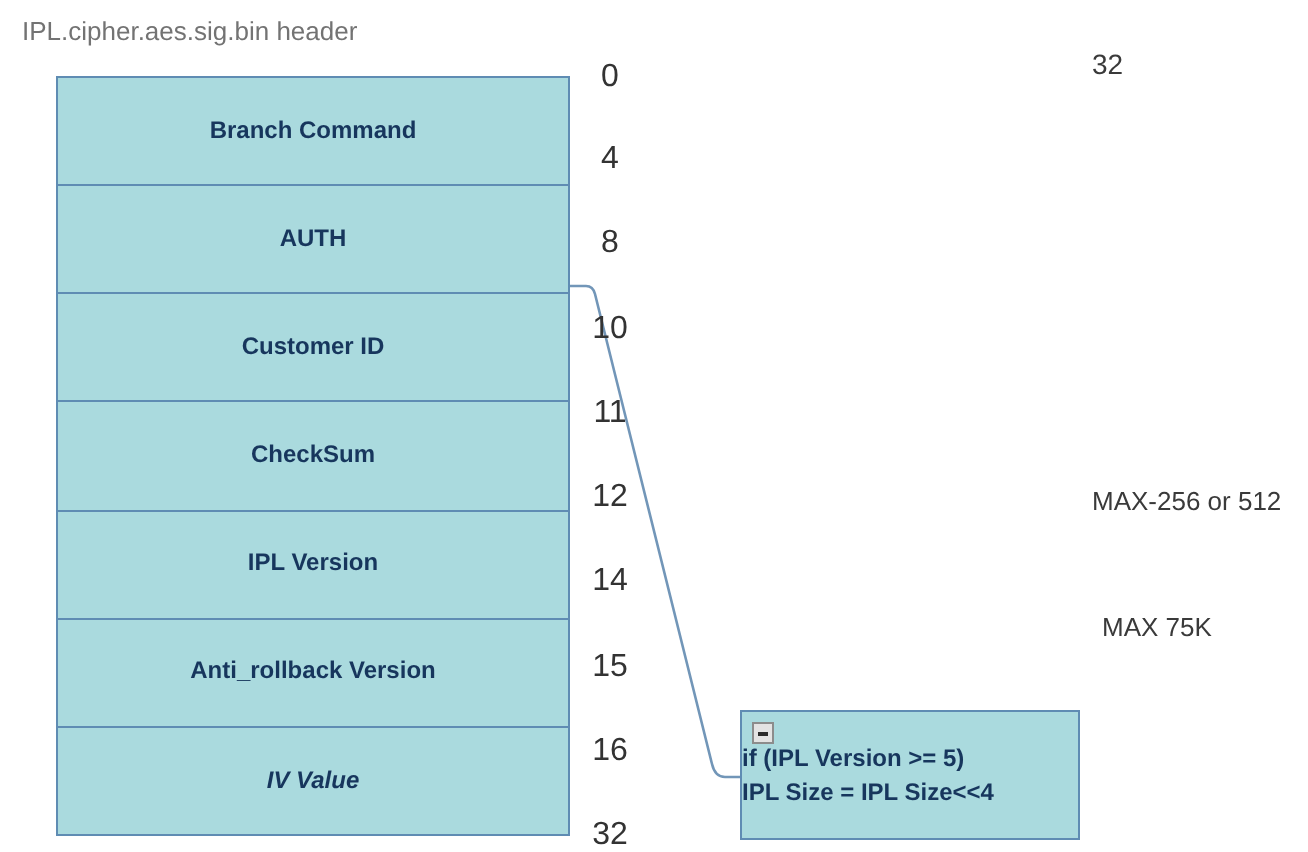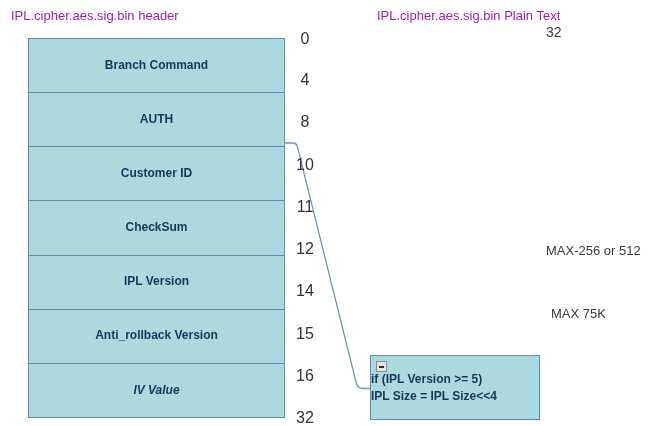--- a/index.html
+++ b/index.html
@@ -6,21 +6,21 @@
   .canvas{
     position:relative;
     width:654px;height:426px;
     background:#ffffff;
     font-family:"Liberation Sans", sans-serif;
     overflow:hidden;
   }
   .panel-title{
     position:absolute;
     font-size:13px;
-    color:#a21caf;
+    color:#737373;
     white-space:nowrap;
   }
   .left-title{left:11px;top:8px;}
   .right-title{left:377px;top:8px;}
 
   
   .stack{
     position:absolute;
     left:28px;top:38px;
     width:257px;height:380px;
@@ -117,21 +117,20 @@
 </head>
 <body>
 
 <div class="canvas">
 
   <svg class="connector" width="654" height="426" viewBox="0 0 654 426">
     <path d="M285 143 H293 Q296.5 143 297.5 147 L356 382 Q357.5 388.5 362.5 388.5 H370" fill="none" stroke="#7296b8" stroke-width="1.3"></path>
   </svg>
 
   <div class="panel-title left-title">IPL.cipher.aes.sig.bin header</div>
-  <div class="panel-title right-title">IPL.cipher.aes.sig.bin Plain Text</div>
 
   <div class="stack">
     <div class="row">
       <span class="cell-label">Branch Command</span>
     </div>
     <div class="row">
       <span class="cell-label">AUTH</span>
     </div>
     <div class="row">
       <span class="cell-label">Customer ID</span>

